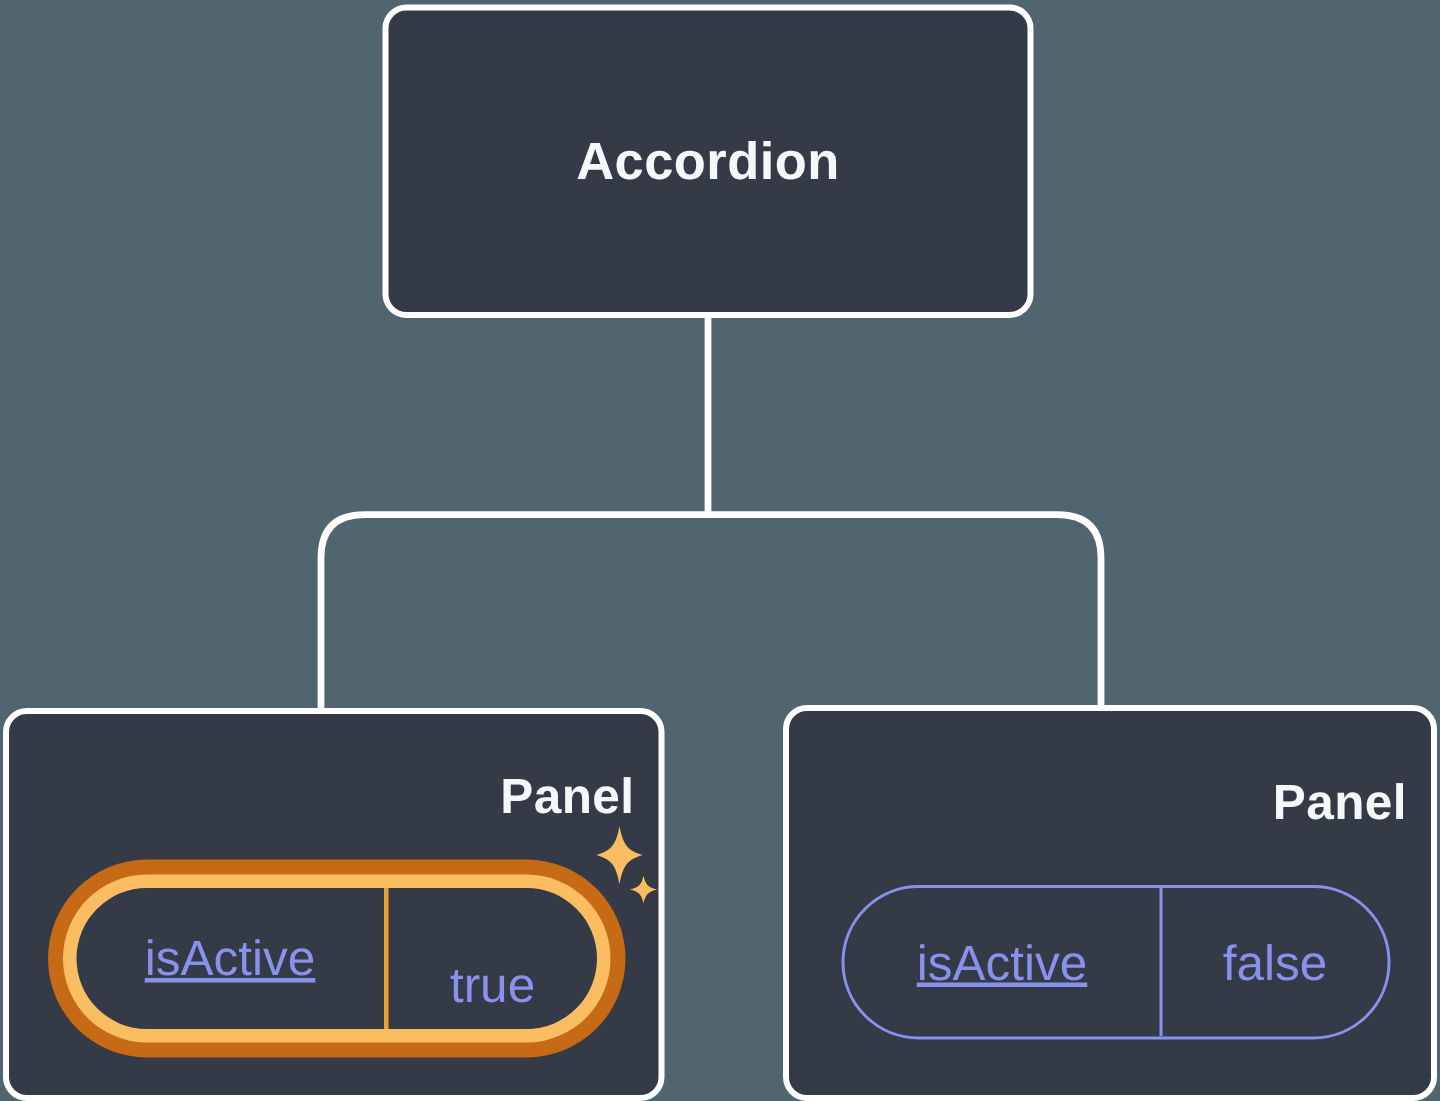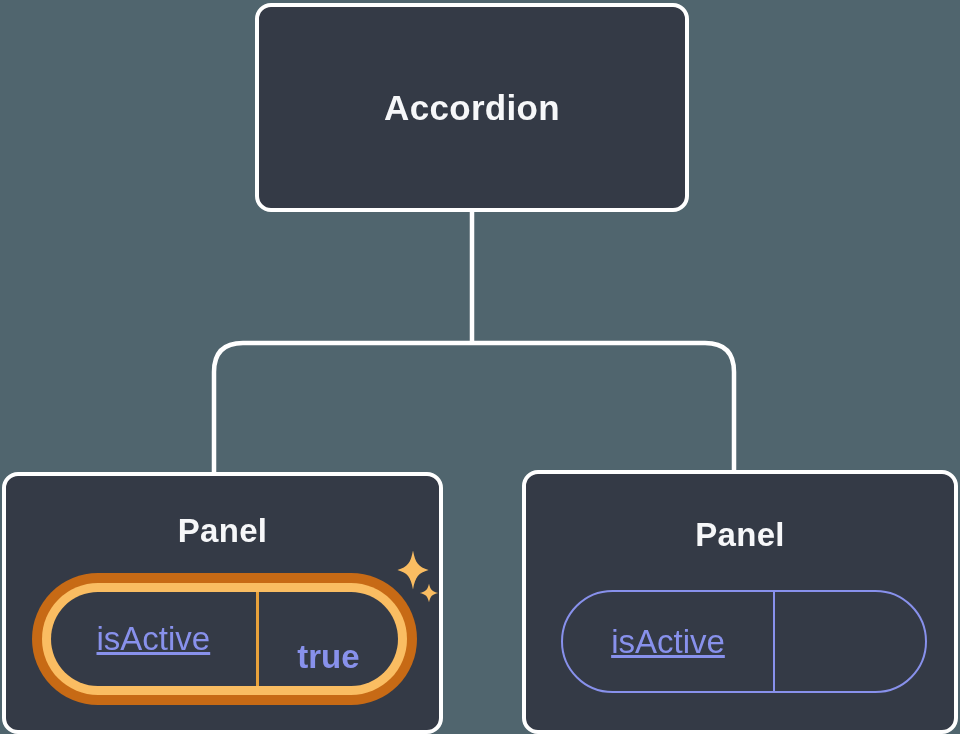--- a/index.html
+++ b/index.html
@@ -52,22 +52,22 @@
   .root-label {
     color: var(--title-text);
     font-size: 35px;
     font-weight: 600;
     letter-spacing: 0.3px;
   }
   .node-panel-left  { left: 2px;   top: 472px; width: 441px; height: 262px; }
   .node-panel-right { left: 522px; top: 470px; width: 436px; height: 264px; }
   .panel-title {
     position: absolute;
-    left: 0; right: 0;
-    text-align: center;
+    left: 0; right: 16px;
+    text-align: right;
     color: var(--title-text);
     font-size: 33px;
     font-weight: 600;
     letter-spacing: 0.3px;
   }
   .node-panel-left  .panel-title { top: 36px; }
   .node-panel-right .panel-title { top: 42px; }
 
   
   .pill-glow {
@@ -96,21 +96,21 @@
   }
   .pill .cell {
     display: flex;
     align-items: center;
     justify-content: center;
     color: var(--purple);
     font-size: 33px;
   }
   .cell-name  { flex: 0 0 59%; text-decoration: underline; }
   .cell-value { flex: 1 1 auto; }
-  .cell-value.bold { font-weight: 700; margin-top: 36px; }
+  .cell-value.bold { font-weight: 400; margin-top: 36px; }
   .divider-orange {
     flex: 0 0 3px;
     background: var(--orange-divider);
   }
 
   
   .pill-plain {
     position: absolute;
     left: 35px; top: 116px;
     width: 366px; height: 103px;
@@ -174,16 +174,17 @@
       <path class="sparkle" transform="translate(52,59) scale(0.46)" d="M0,-20 C3,-7 7,-3 20,0 C7,3 3,7 0,20 C-3,7 -7,3 -20,0 C-7,-3 -3,-7 0,-20 Z"></path>
     </svg>
   </div>
 
   <div class="node node-panel-right">
     <div class="panel-title">Panel</div>
 
     <div class="pill-plain">
       <div class="cell cell-name">isActive</div>
       <div class="divider-purple"></div>
+      <div class="cell cell-value">false</div>
     </div>
   </div>
 
 </div>
 
 </body></html>

